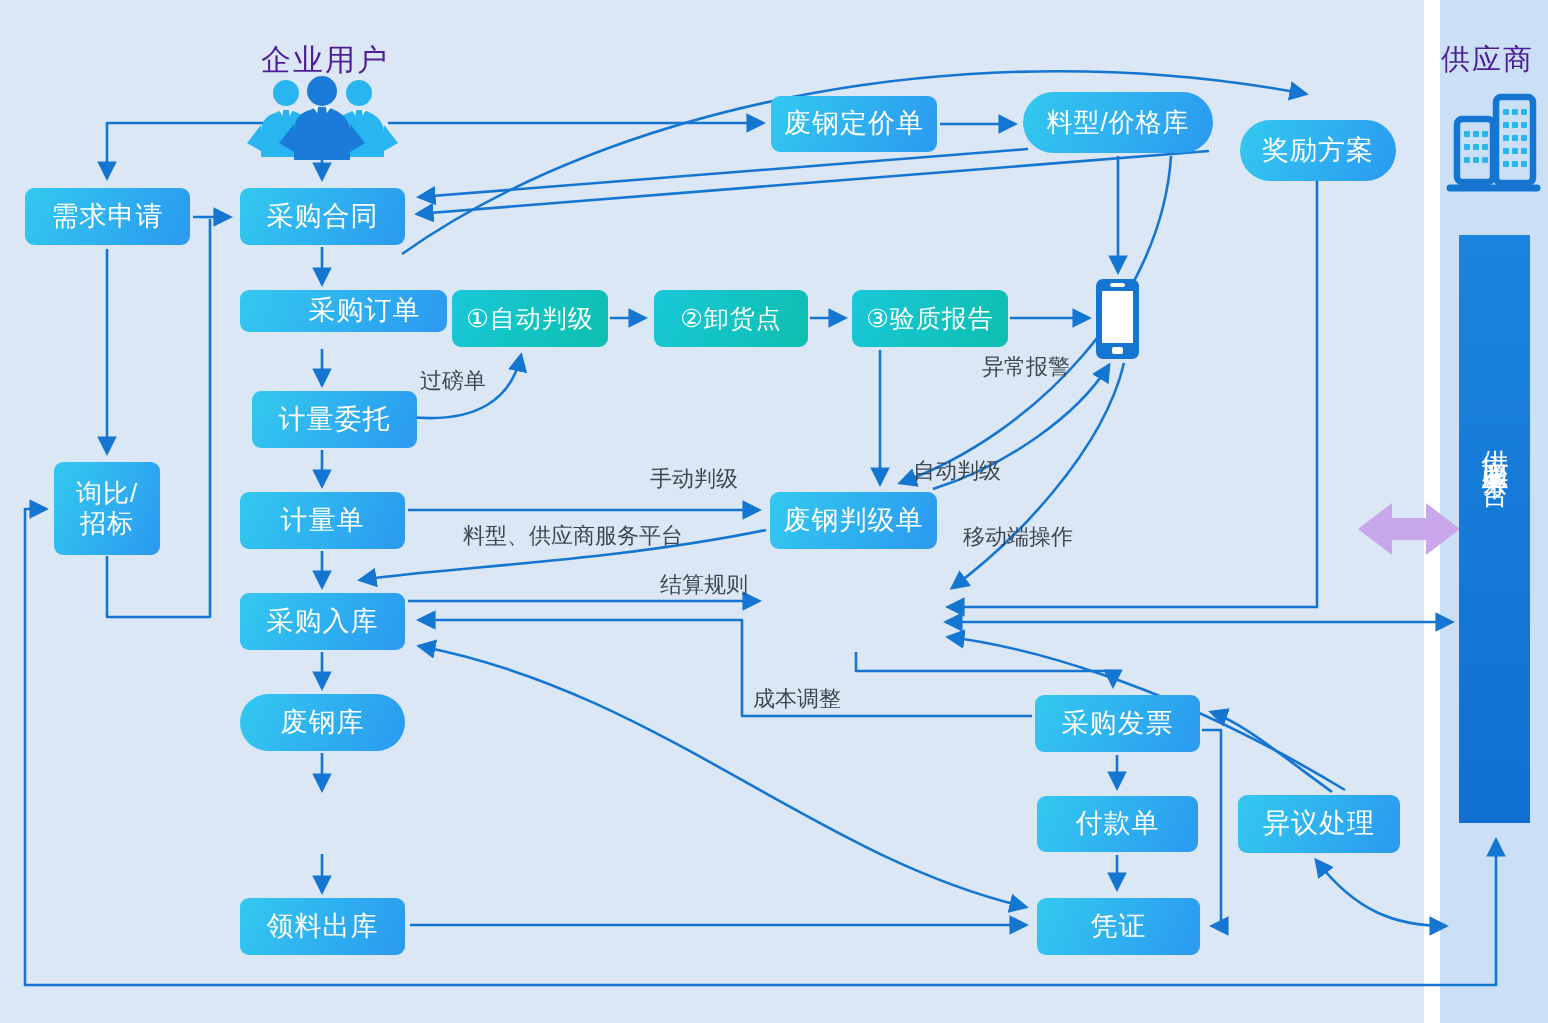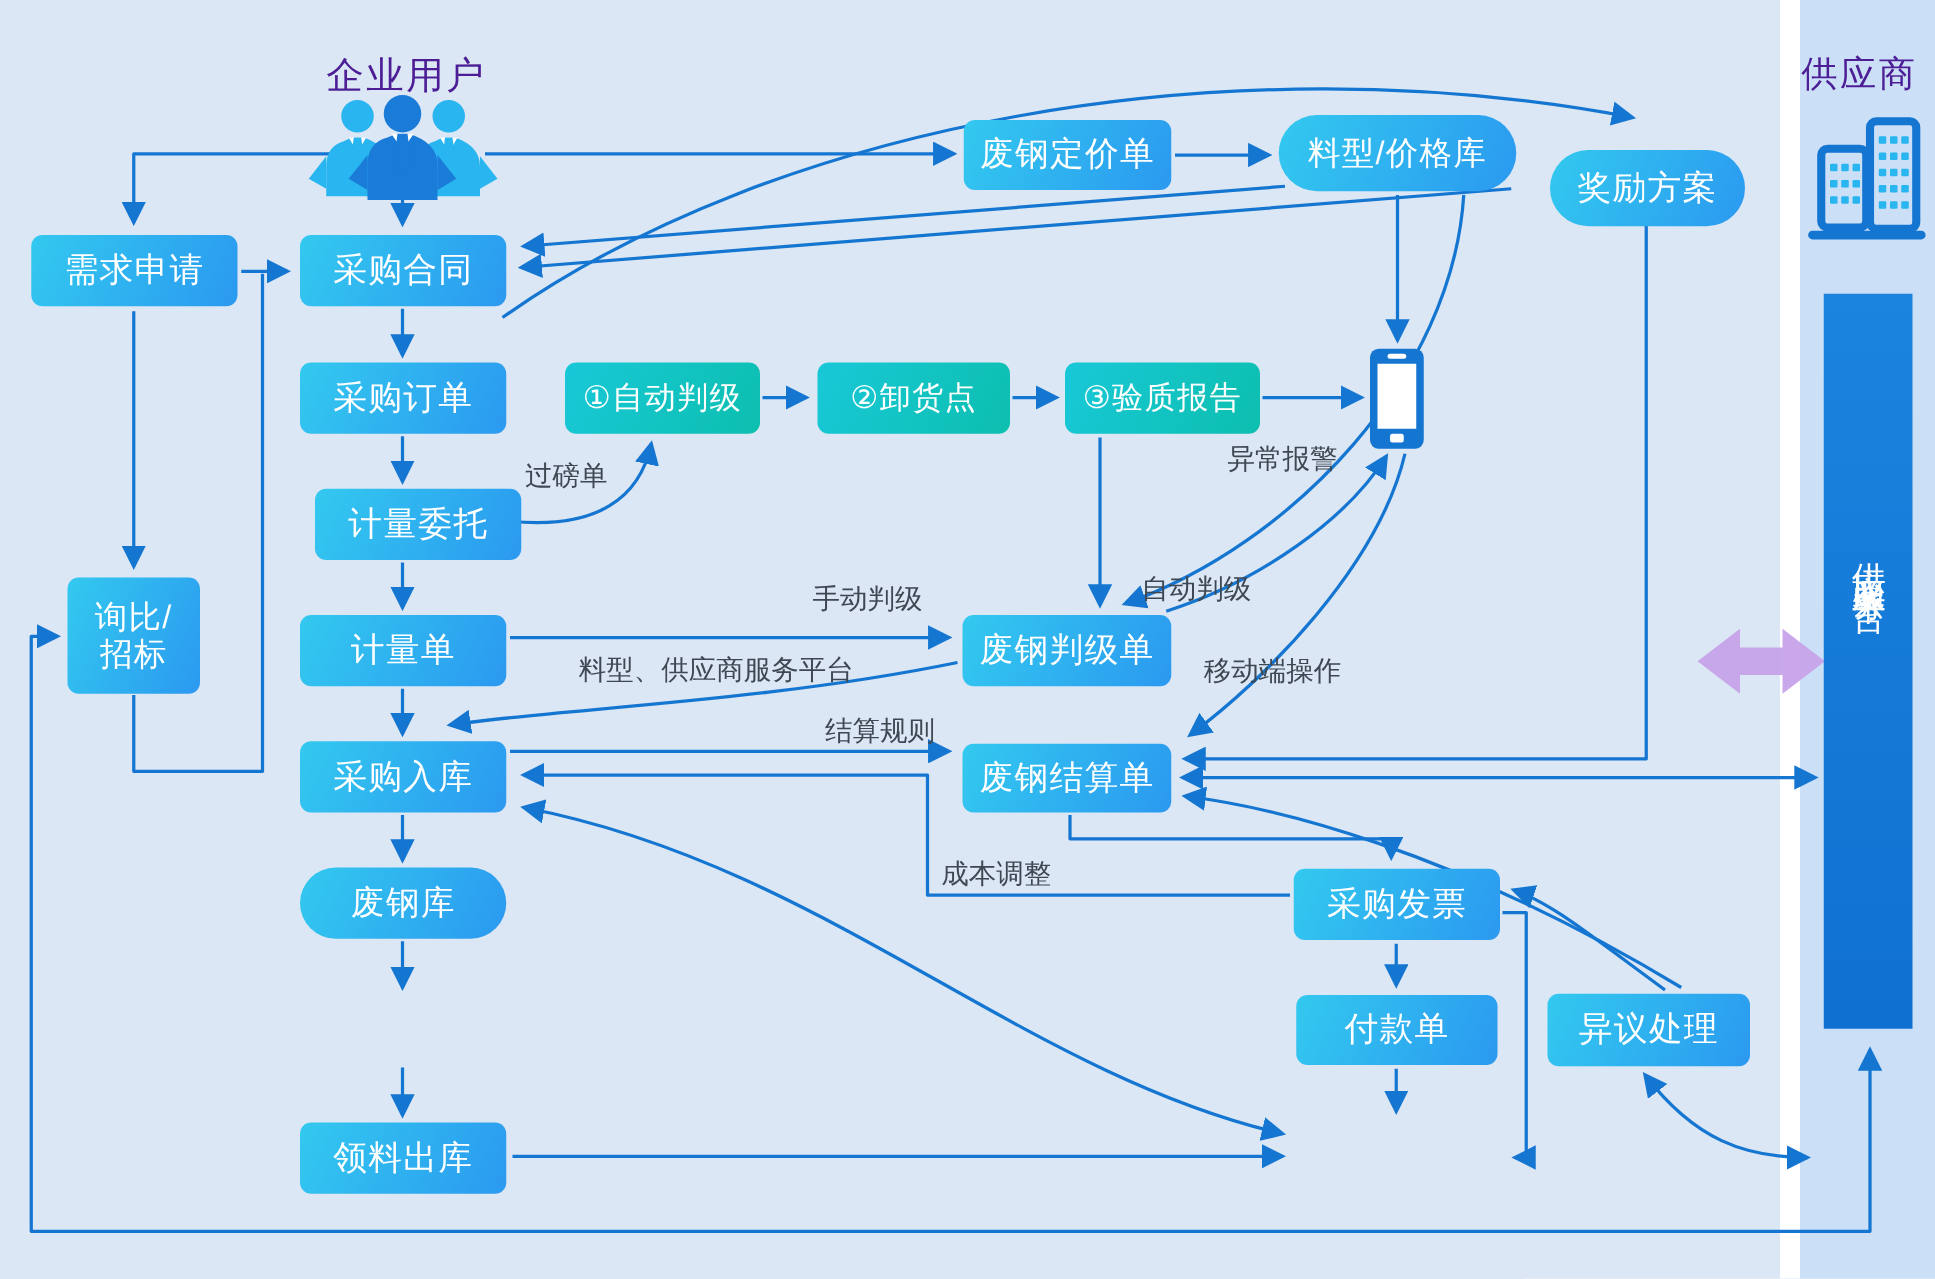--- a/index.html
+++ b/index.html
@@ -150,37 +150,37 @@
   </svg>
 
   <div class="title" style="left:261px;top:40px;">企业用户</div>
   <div class="title" style="left:1441px;top:40px;font-size:29px;">供应商</div>
 
   <div class="platform-bar"></div>
   <div class="platform-text">供应商服务平台</div>
 
   <div class="node cyan" style="left:25px;top:188px;width:165px;height:57px;">需求申请</div>
   <div class="node cyan" style="left:240px;top:188px;width:165px;height:57px;">采购合同</div>
-  <div class="node cyan" style="left:240px;top:290px;width:165px;height:57px;">采购订单</div>
+  <div class="node cyan" style="left:240px;top:290px;width:165px;height:42px;padding-left:42px;">采购订单</div>
   <div class="node cyan" style="left:252px;top:391px;width:165px;height:57px;">计量委托</div>
   <div class="node cyan" style="left:240px;top:492px;width:165px;height:57px;">计量单</div>
   <div class="node cyan" style="left:240px;top:593px;width:165px;height:57px;text-align:center;">采购入库</div>
   <div class="node cyan stadium" style="left:240px;top:694px;width:165px;height:57px;">废钢库</div>
   <div class="node cyan" style="left:240px;top:898px;width:165px;height:57px;">领料出库</div>
   <div class="node cyan" style="left:54px;top:462px;width:106px;height:93px;font-size:26px;padding:0 14px;box-sizing:border-box;">询比/招标</div>
   <div class="node teal" style="left:452px;top:290px;width:156px;height:57px;font-size:25px;">①自动判级</div>
   <div class="node teal" style="left:654px;top:290px;width:154px;height:57px;font-size:25px;">②卸货点</div>
   <div class="node teal" style="left:852px;top:290px;width:156px;height:57px;font-size:25px;">③验质报告</div>
   <div class="node cyan" style="left:771px;top:96px;width:166px;height:56px;">废钢定价单</div>
   <div class="node cyan stadium" style="left:1023px;top:92px;width:190px;height:61px;font-size:26px;">料型/价格库</div>
   <div class="node cyan stadium" style="left:1240px;top:92px;width:156px;height:61px;margin-top:28px;">奖励方案</div>
   <div class="node cyan" style="left:770px;top:492px;width:167px;height:57px;text-align:center;">废钢判级单</div>
-  <div class="node cyan" style="left:770px;top:595px;width:167px;height:55px;">废钢结算单</div>
   <div class="node cyan" style="left:1035px;top:695px;width:165px;height:57px;">采购发票</div>
   <div class="node cyan" style="left:1037px;top:796px;width:161px;height:56px;">付款单</div>
+  <div class="node cyan" style="left:1037px;top:898px;width:163px;height:57px;">凭证</div>
   <div class="node cyan" style="left:1238px;top:795px;width:162px;height:58px;">异议处理</div>
 
   <div class="edge-label" style="left:420px;top:366px;">过磅单</div>
   <div class="edge-label" style="left:650px;top:464px;">手动判级</div>
   <div class="edge-label" style="left:463px;top:521px;">料型、供应商服务平台</div>
   <div class="edge-label" style="left:660px;top:570px;">结算规则</div>
   <div class="edge-label" style="left:913px;top:456px;">自动判级</div>
   <div class="edge-label" style="left:963px;top:522px;">移动端操作</div>
   <div class="edge-label" style="left:982px;top:352px;">异常报警</div>
   <div class="edge-label" style="left:753px;top:684px;">成本调整</div>

